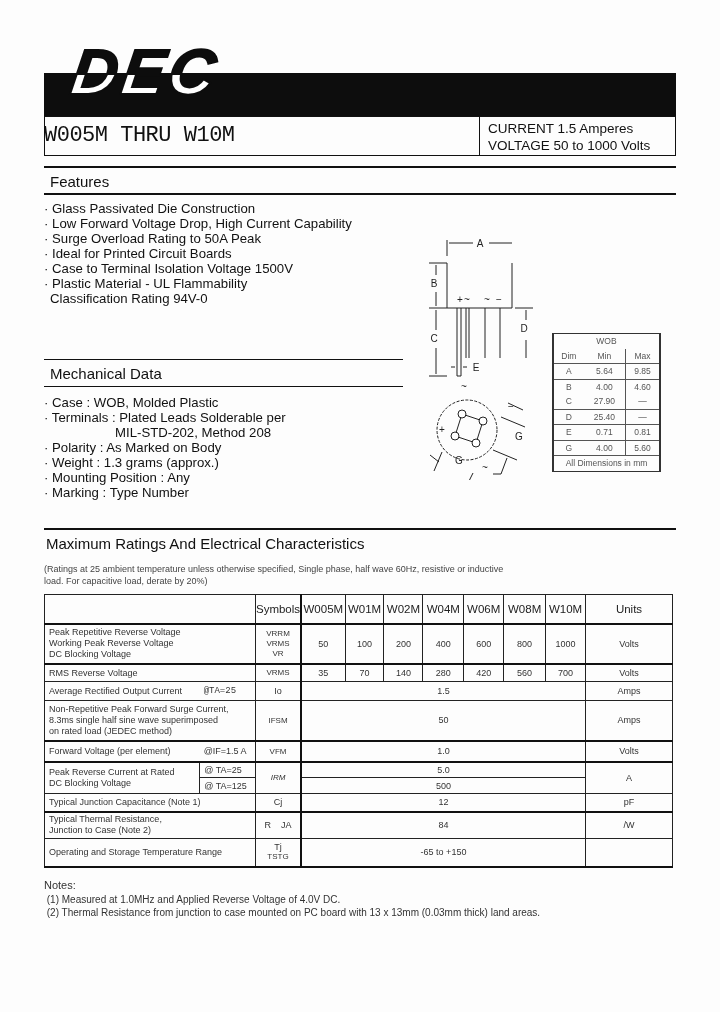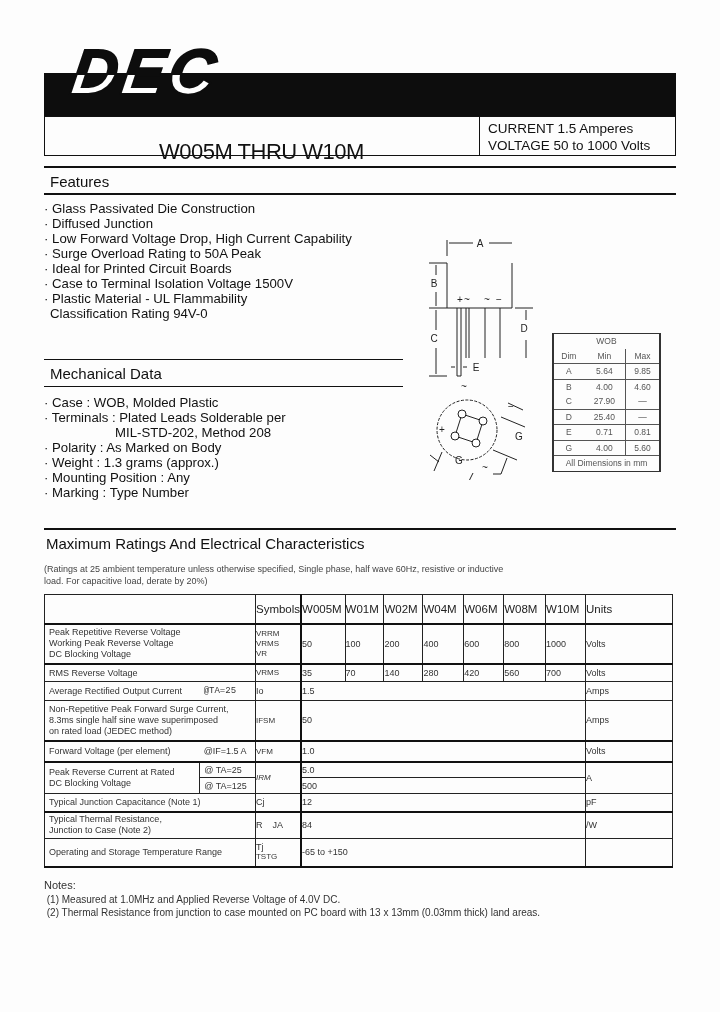--- a/index.html
+++ b/index.html
@@ -9,41 +9,41 @@
 
   
   .logo-band { left:44px; top:73px; width:632px; height:43px; background:#0d0d0d; }
   .logo { left:72px; top:40px; font-size:64px; font-weight:bold; font-style:italic;
           letter-spacing:4px; color:#fff; line-height:1;
           -webkit-text-stroke:2px #0d0d0d; transform:skewX(-8deg); }
   .logo-top { left:72px; top:40px; font-size:64px; font-weight:bold; font-style:italic;
               letter-spacing:4px; color:#0d0d0d; line-height:1; transform:skewX(-8deg);
               clip-path: inset(0 0 29px 0); }
   .title-box { left:44px; top:116px; width:632px; height:40px; border:1.5px solid #111; box-sizing:border-box; }
-  .title-text { left:44px; top:132px; width:435px; height:40px; line-height:40px; text-align:center; font-size:22px; letter-spacing:-0.5px; }
+  .title-text { left:44px; top:116px; width:435px; height:40px; line-height:40px; font-size:22px; letter-spacing:-0.5px;font-family:Liberation Mono, monospace; }
   .title-divider { left:479px; top:116px; width:1px; height:40px; background:#111; }
   .spec-lines { left:488px; top:120px; font-size:13.5px; line-height:17px; }
   .rule { height:2px; background:#111; }
 
   
   .sec-head { font-size:15px; }
   .bullets { font-size:13.2px; line-height:15px; }
   .bullets div { white-space:nowrap; }
 
   
   .dims { left:552px; top:333px; width:109px; border:1.5px solid #333; border-left:2px solid #333; border-right:2px solid #333;
           font-size:8.5px; color:#555; border-collapse:collapse; }
   .dims td { text-align:center; height:14.5px; padding:0; }
   .dims .bl { border-left:1px solid #555; }
   .dims .bt { border-top:1px solid #555; }
 
   
   .mt { left:44px; top:594px; width:629px; border-collapse:collapse; font-size:9px; color:#333; }
   .mt td { border:1px solid #222; padding:0 4px; vertical-align:middle; }
-  .mt .c { text-align:left; padding:0; }
+  .mt .c { text-align:center; padding:0; }
   .mt .hdr td { font-size:11.5px; color:#222; }
   .mt .thick-b td { border-bottom:2px solid #111; }
   .thick-l { border-left:2px solid #111 !important; }
   .note { font-size:10px; color:#333; line-height:13.5px; }
   .small { font-size:9px; color:#444; line-height:12px; }
 </style>
 </head>
 <body>
 
 <div class="abs logo-band"></div>
@@ -55,21 +55,20 @@
 <div class="abs spec-lines">
   <div>CURRENT 1.5 Amperes</div>
   <div>VOLTAGE  50 to 1000 Volts</div>
 </div>
 
 <div class="abs rule" style="left:44px;top:166px;width:632px;"></div>
 <div class="abs sec-head" style="left:50px;top:173px;">Features</div>
 <div class="abs rule" style="left:44px;top:193px;width:632px;"></div>
 <div class="abs bullets" style="left:44px;top:201px;">
   <div>· Glass Passivated Die Construction</div>
-  <div>· Diffused Junction</div>
   <div>· Low Forward Voltage Drop, High Current Capability</div>
   <div>· Surge Overload Rating to 50A Peak</div>
   <div>· Ideal for Printed Circuit Boards</div>
   <div>· Case to Terminal Isolation Voltage 1500V</div>
   <div>· Plastic Material - UL Flammability</div>
   <div style="padding-left:6px;">  Classification Rating 94V-0</div>
 </div>
 
 <div class="abs" style="left:44px;top:359px;width:359px;height:1px;background:#111;"></div>
 <div class="abs sec-head" style="left:50px;top:365px;">Mechanical Data</div>

